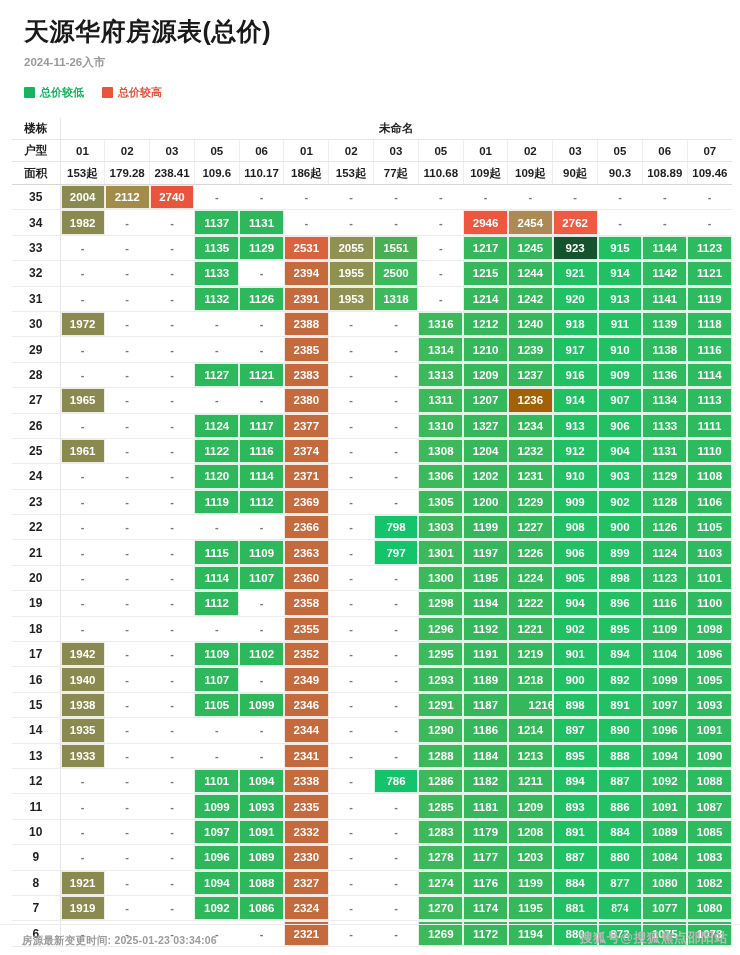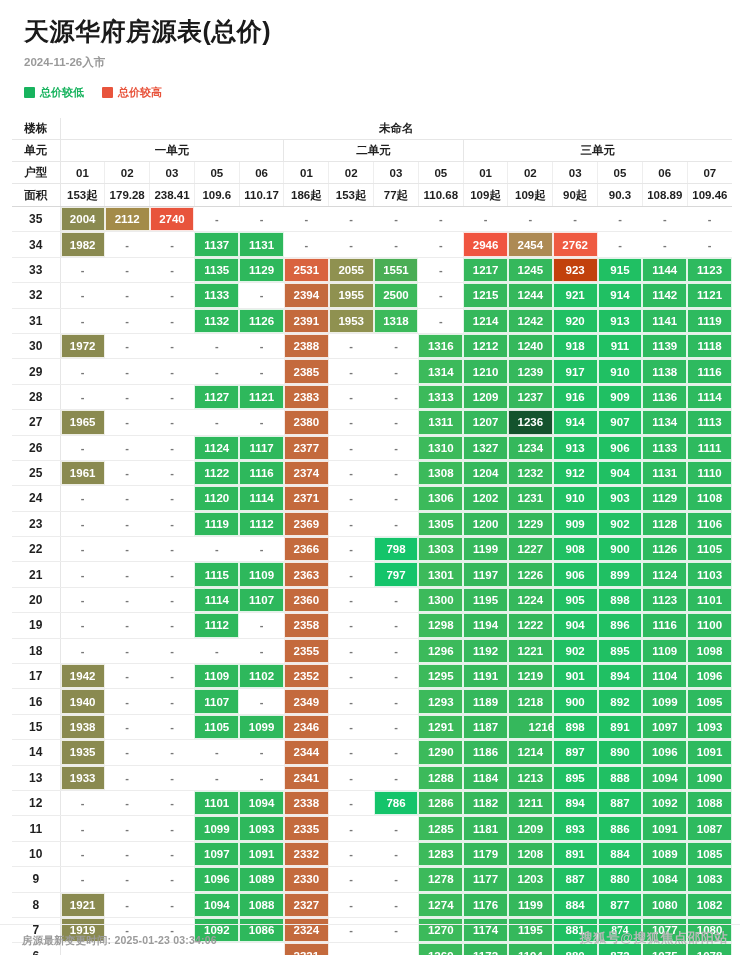--- a/index.html
+++ b/index.html
@@ -114,26 +114,20 @@
           <col style="width: 44.8px;">
           <col style="width: 44.8px;">
           <col style="width: 44.8px;">
         </colgroup>
       <tbody id="tbody">
           <tr class="hrow">
             <td class="lbl">楼栋</td>
             <td colspan="15" class="unitcell">未命名</td>
           </tr>
           <tr class="hrow">
-            <td class="lbl">单元</td>
-            <td colspan="5" class="unitcell">一单元</td>
-            <td colspan="4" class="unitcell">二单元</td>
-            <td colspan="6" class="unitcell">三单元</td>
-          </tr>
-          <tr class="hrow">
             <td class="lbl">户型</td>
             <td class="colcell">01</td>
             <td class="colcell">02</td>
             <td class="colcell">03</td>
             <td class="colcell">05</td>
             <td class="colcell">06</td>
             <td class="colcell">01</td>
             <td class="colcell">02</td>
             <td class="colcell">03</td>
             <td class="colcell">05</td>
@@ -287,21 +281,21 @@
             <td class="cell empty">
               <div class="chip">-</div>
             </td>
             <td class="cell">
               <div class="chip" style="background: rgb(53, 184, 92);">1217</div>
             </td>
             <td class="cell">
               <div class="chip" style="background: rgb(53, 184, 92);">1245</div>
             </td>
             <td class="cell">
-              <div class="chip" style="background: #c2410c;">923</div>
+              <div class="chip" style="background: #14532d;">923</div>
             </td>
             <td class="cell">
               <div class="chip" style="background: rgb(32, 192, 99);">915</div>
             </td>
             <td class="cell">
               <div class="chip" style="background: rgb(46, 186, 95);">1144</div>
             </td>
             <td class="cell">
               <div class="chip" style="background: rgb(46, 186, 95);">1123</div>
             </td>
@@ -572,21 +566,21 @@
             <td class="cell empty">
               <div class="chip">-</div>
             </td>
             <td class="cell">
               <div class="chip" style="background: rgb(60, 186, 91);">1311</div>
             </td>
             <td class="cell">
               <div class="chip" style="background: rgb(53, 184, 92);">1207</div>
             </td>
             <td class="cell">
-              <div class="chip" style="background: #14532d;">1236</div>
+              <div class="chip" style="background: #a16207;">1236</div>
             </td>
             <td class="cell">
               <div class="chip" style="background: rgb(32, 192, 99);">914</div>
             </td>
             <td class="cell">
               <div class="chip" style="background: rgb(32, 192, 99);">907</div>
             </td>
             <td class="cell">
               <div class="chip" style="background: rgb(46, 186, 95);">1134</div>
             </td>

